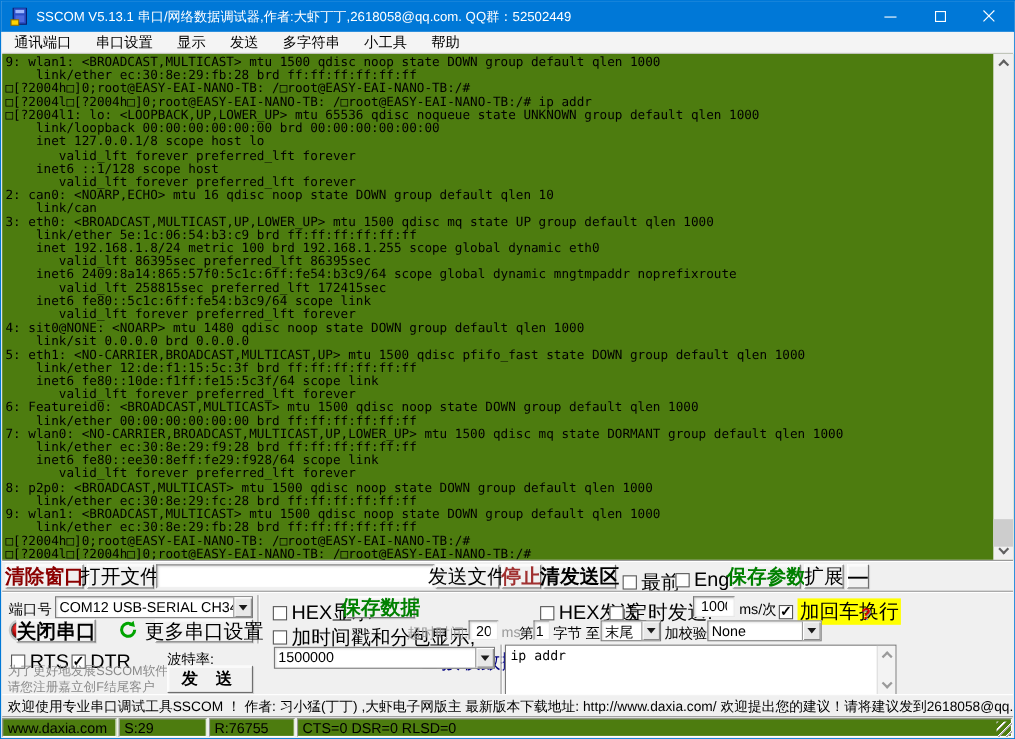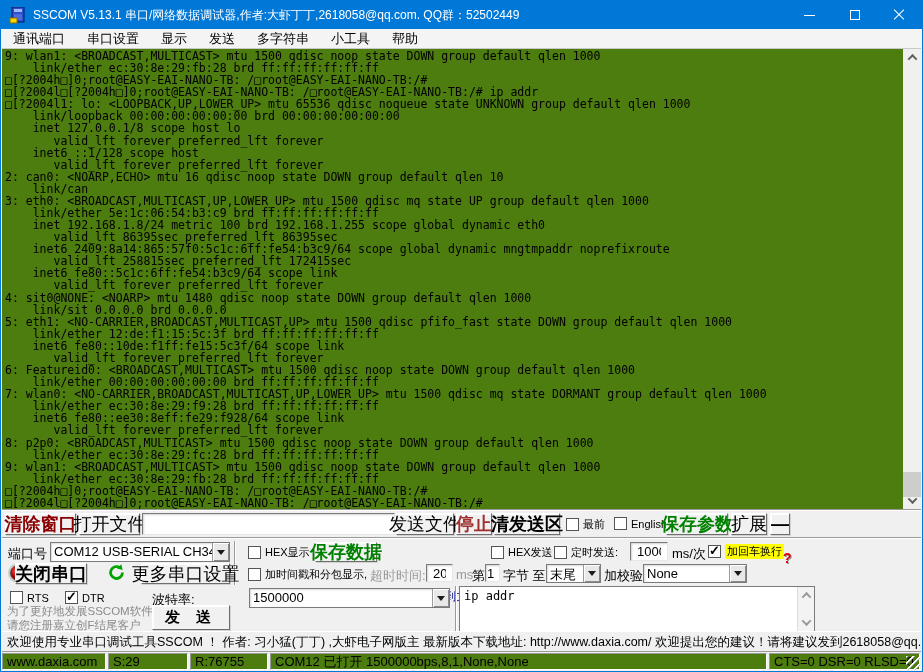--- a/index.html
+++ b/index.html
@@ -34,21 +34,21 @@
   .chev { width:7px; height:7px; border-top:2px solid #606060; border-right:2px solid #606060; display:block; }
   .chev.up { transform:rotate(-45deg) translate(-1px,1px); }
   .chev.down { transform:rotate(135deg) translate(-1px,1px); }
   .thumb { position:absolute; left:0; width:18px; background:#cdcdcd; }
   
   .btn3d { position:absolute; background:#f1f1f1; font-size:18px; display:flex; align-items:center; justify-content:center;
     border:1px solid #6e6e6e; border-top-color:#fff; border-left-color:#fff;
     box-shadow:inset 1px 1px 0 #fdfdfd, 1px 1px 0 rgba(0,0,0,.12); white-space:nowrap; }
   .inp { position:absolute; background:#fff; border:1px solid #7a7a7a; border-bottom-color:#e8e8e8; border-right-color:#e8e8e8;
     box-shadow:inset 1px 1px 2px rgba(0,0,0,.18); font:13px "Liberation Sans",sans-serif; padding:0 6px; color:#000; }
-  .chk { position:absolute; display:flex; align-items:center; gap:4px; font-size:11px; white-space:nowrap; }
+  .chk { position:absolute; display:flex; align-items:center; gap:4px; font-size:18px; white-space:nowrap; }
   .box { width:13px; height:13px; background:#fff; border:1px solid #555; position:relative; flex:none; }
   .chk.checked .box::after { content:"✓"; position:absolute; left:0px; top:-3px; font-size:13px; font-weight:bold; color:#000; }
   .combo { position:absolute; display:flex; background:#fff; border:1px solid #7a7a7a;
     box-shadow:inset 1px 1px 2px rgba(0,0,0,.15); }
   .combo-txt { flex:1; font-size:13px; padding:1px 2px 0 3px; overflow:hidden; white-space:nowrap; }
   .combo-btn { width:17px; background:#e8e8e8; border-left:1px solid #9a9a9a; display:flex; align-items:center; justify-content:center;
     box-shadow:inset 1px 1px 0 #fff, inset -1px -1px 0 #8a8a8a; }
   .arr { width:0; height:0; border-left:4px solid transparent; border-right:4px solid transparent; border-top:5px solid #1a1a1a; }
   .lblabs { position:absolute; font-size:13px; white-space:nowrap; }
   .vsep { position:absolute; width:2px; border-left:1px solid #9a9a9a; border-right:1px solid #fff; }
@@ -299,18 +299,17 @@
   </div>
 
   <div class="infobar">
     <span>欢迎使用专业串口调试工具SSCOM ！  作者: 习小猛(丁丁) ,大虾电子网版主  最新版本下载地址:  http://www.daxia.com/  欢迎提出您的建议！请将建议发到2618058@qq.com</span>
   </div>
 
   <div class="statusbar">
     <span class="seg" style="width:104px;">www.daxia.com</span>
     <span class="seg" style="width:80px;">S:29</span>
     <span class="seg" style="width:78px;">R:76755</span>
-    <span class="seg" style="width:497px;">COM12 已打开  1500000bps,8,1,None,None</span>
     <span class="seg" style="flex:1;">CTS=0 DSR=0 RLSD=0</span>
     <span class="grip"></span>
   </div>
 
 </div>
 
 </body></html>

